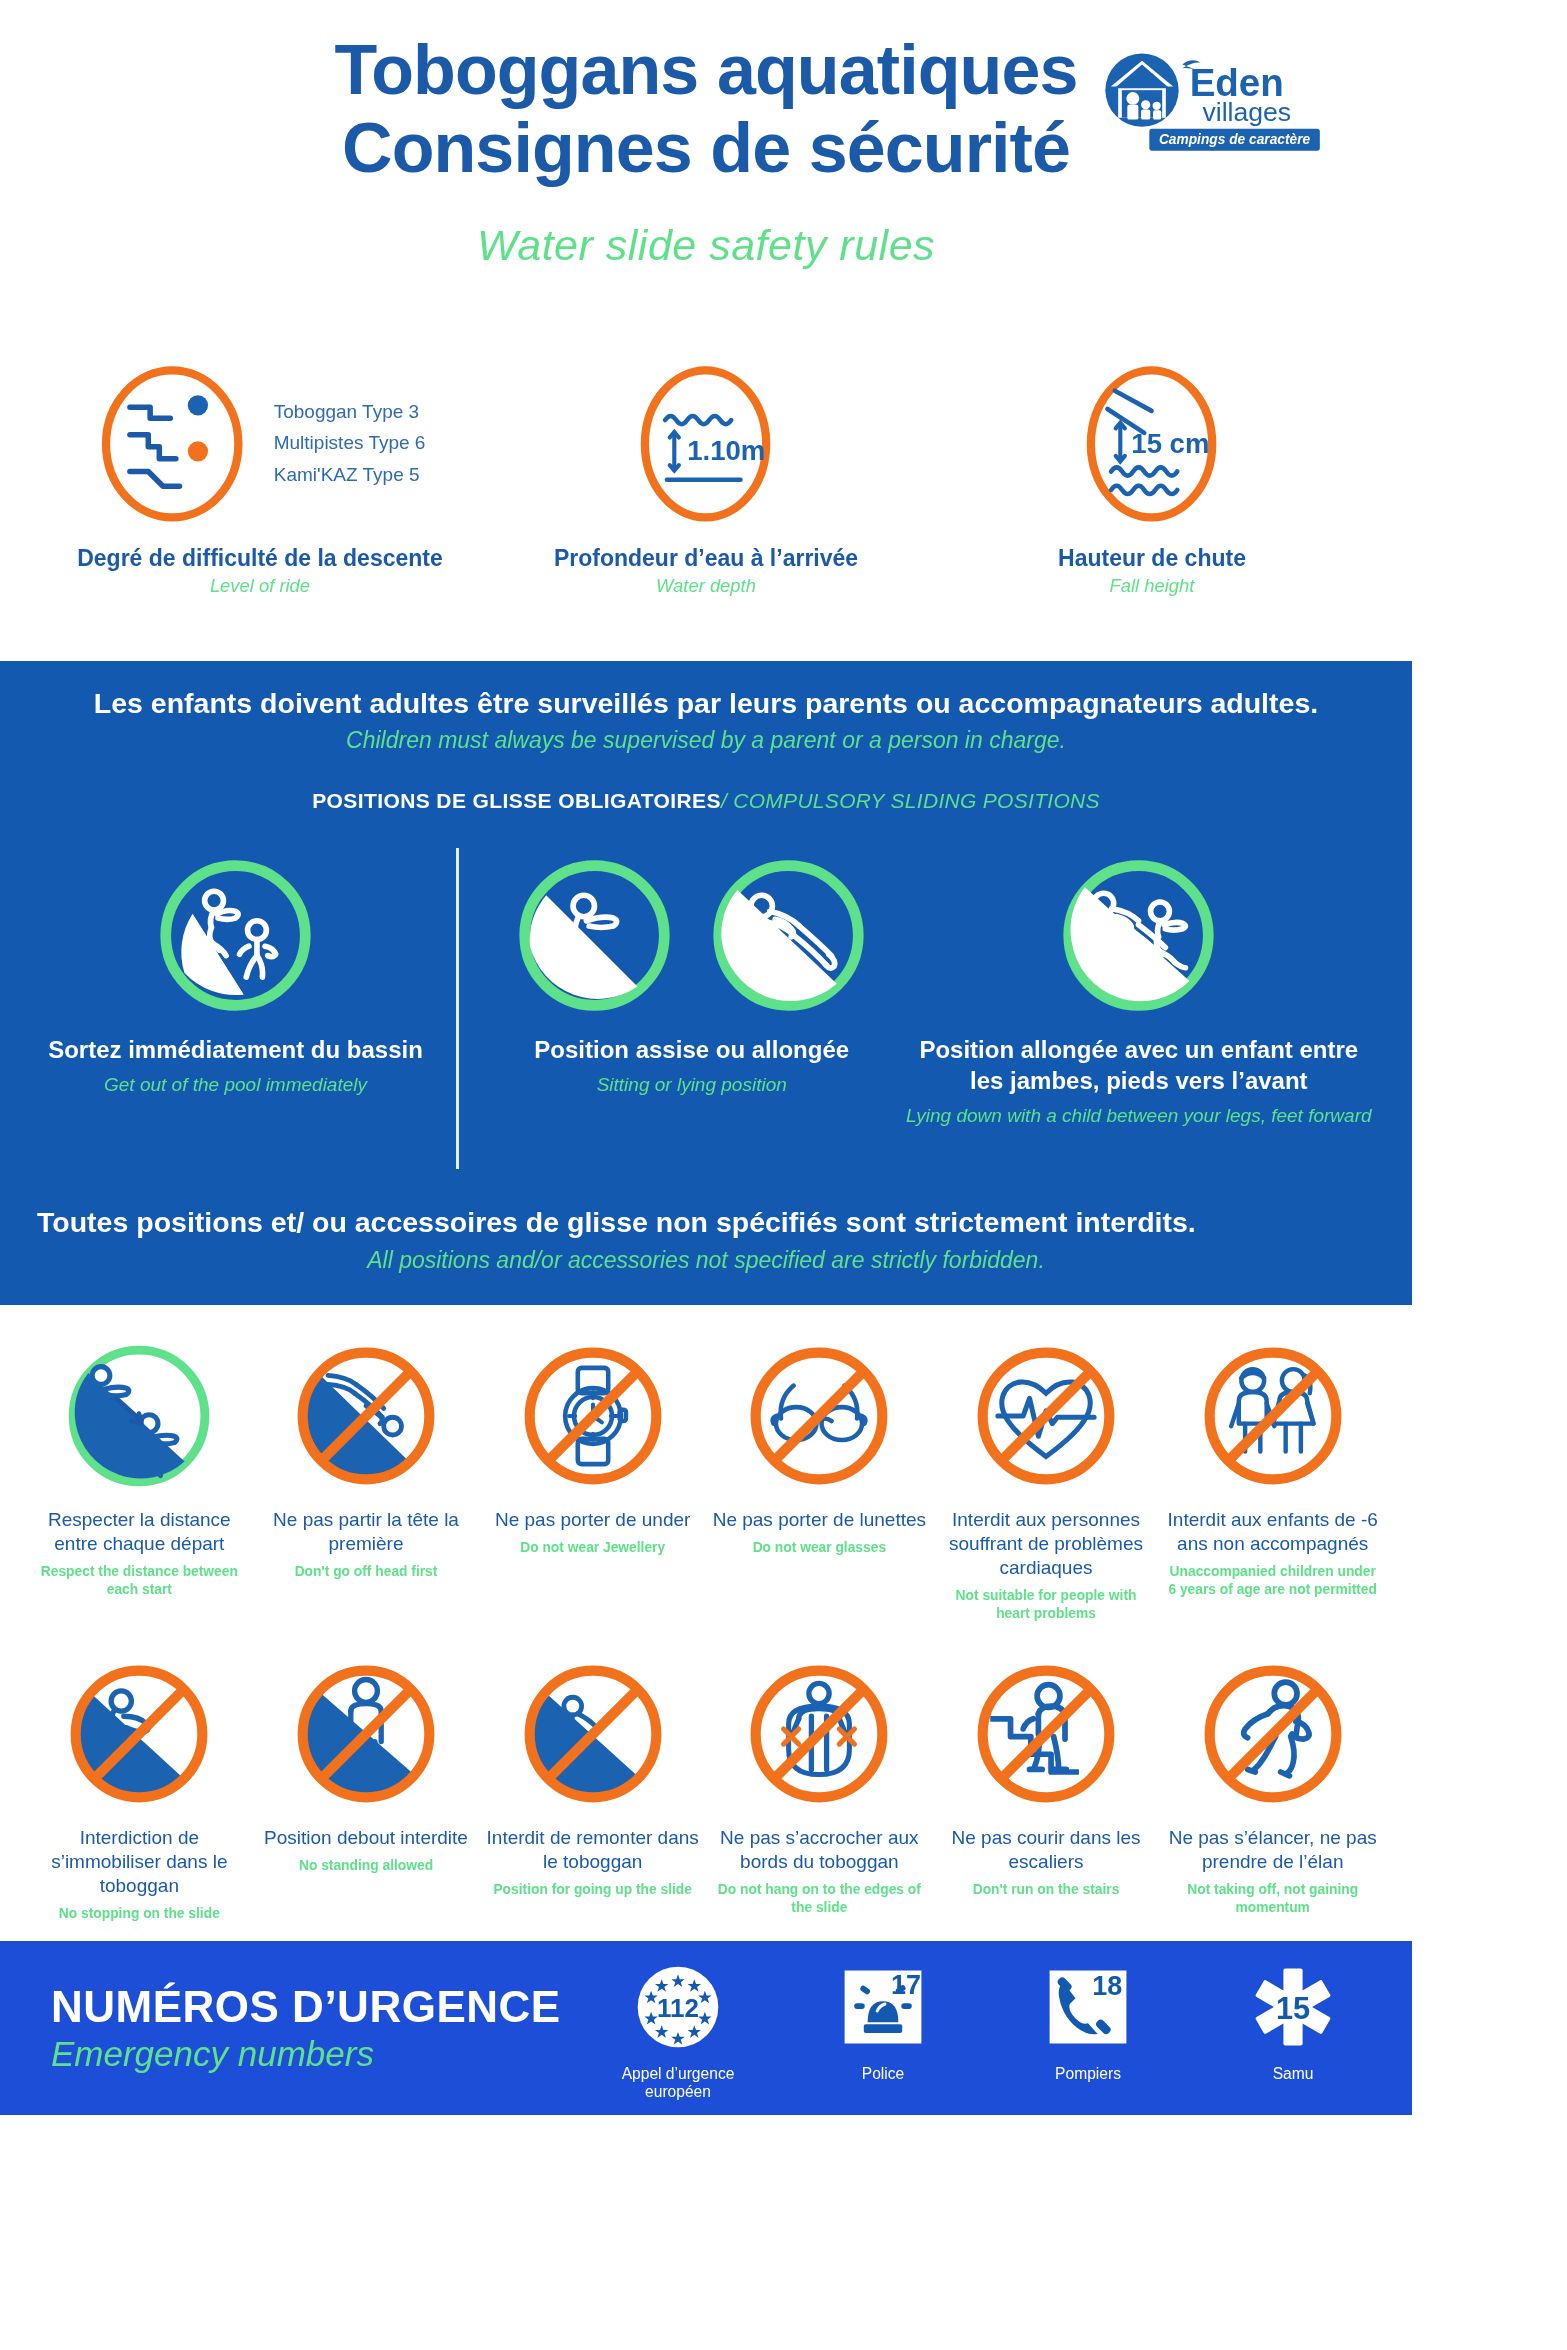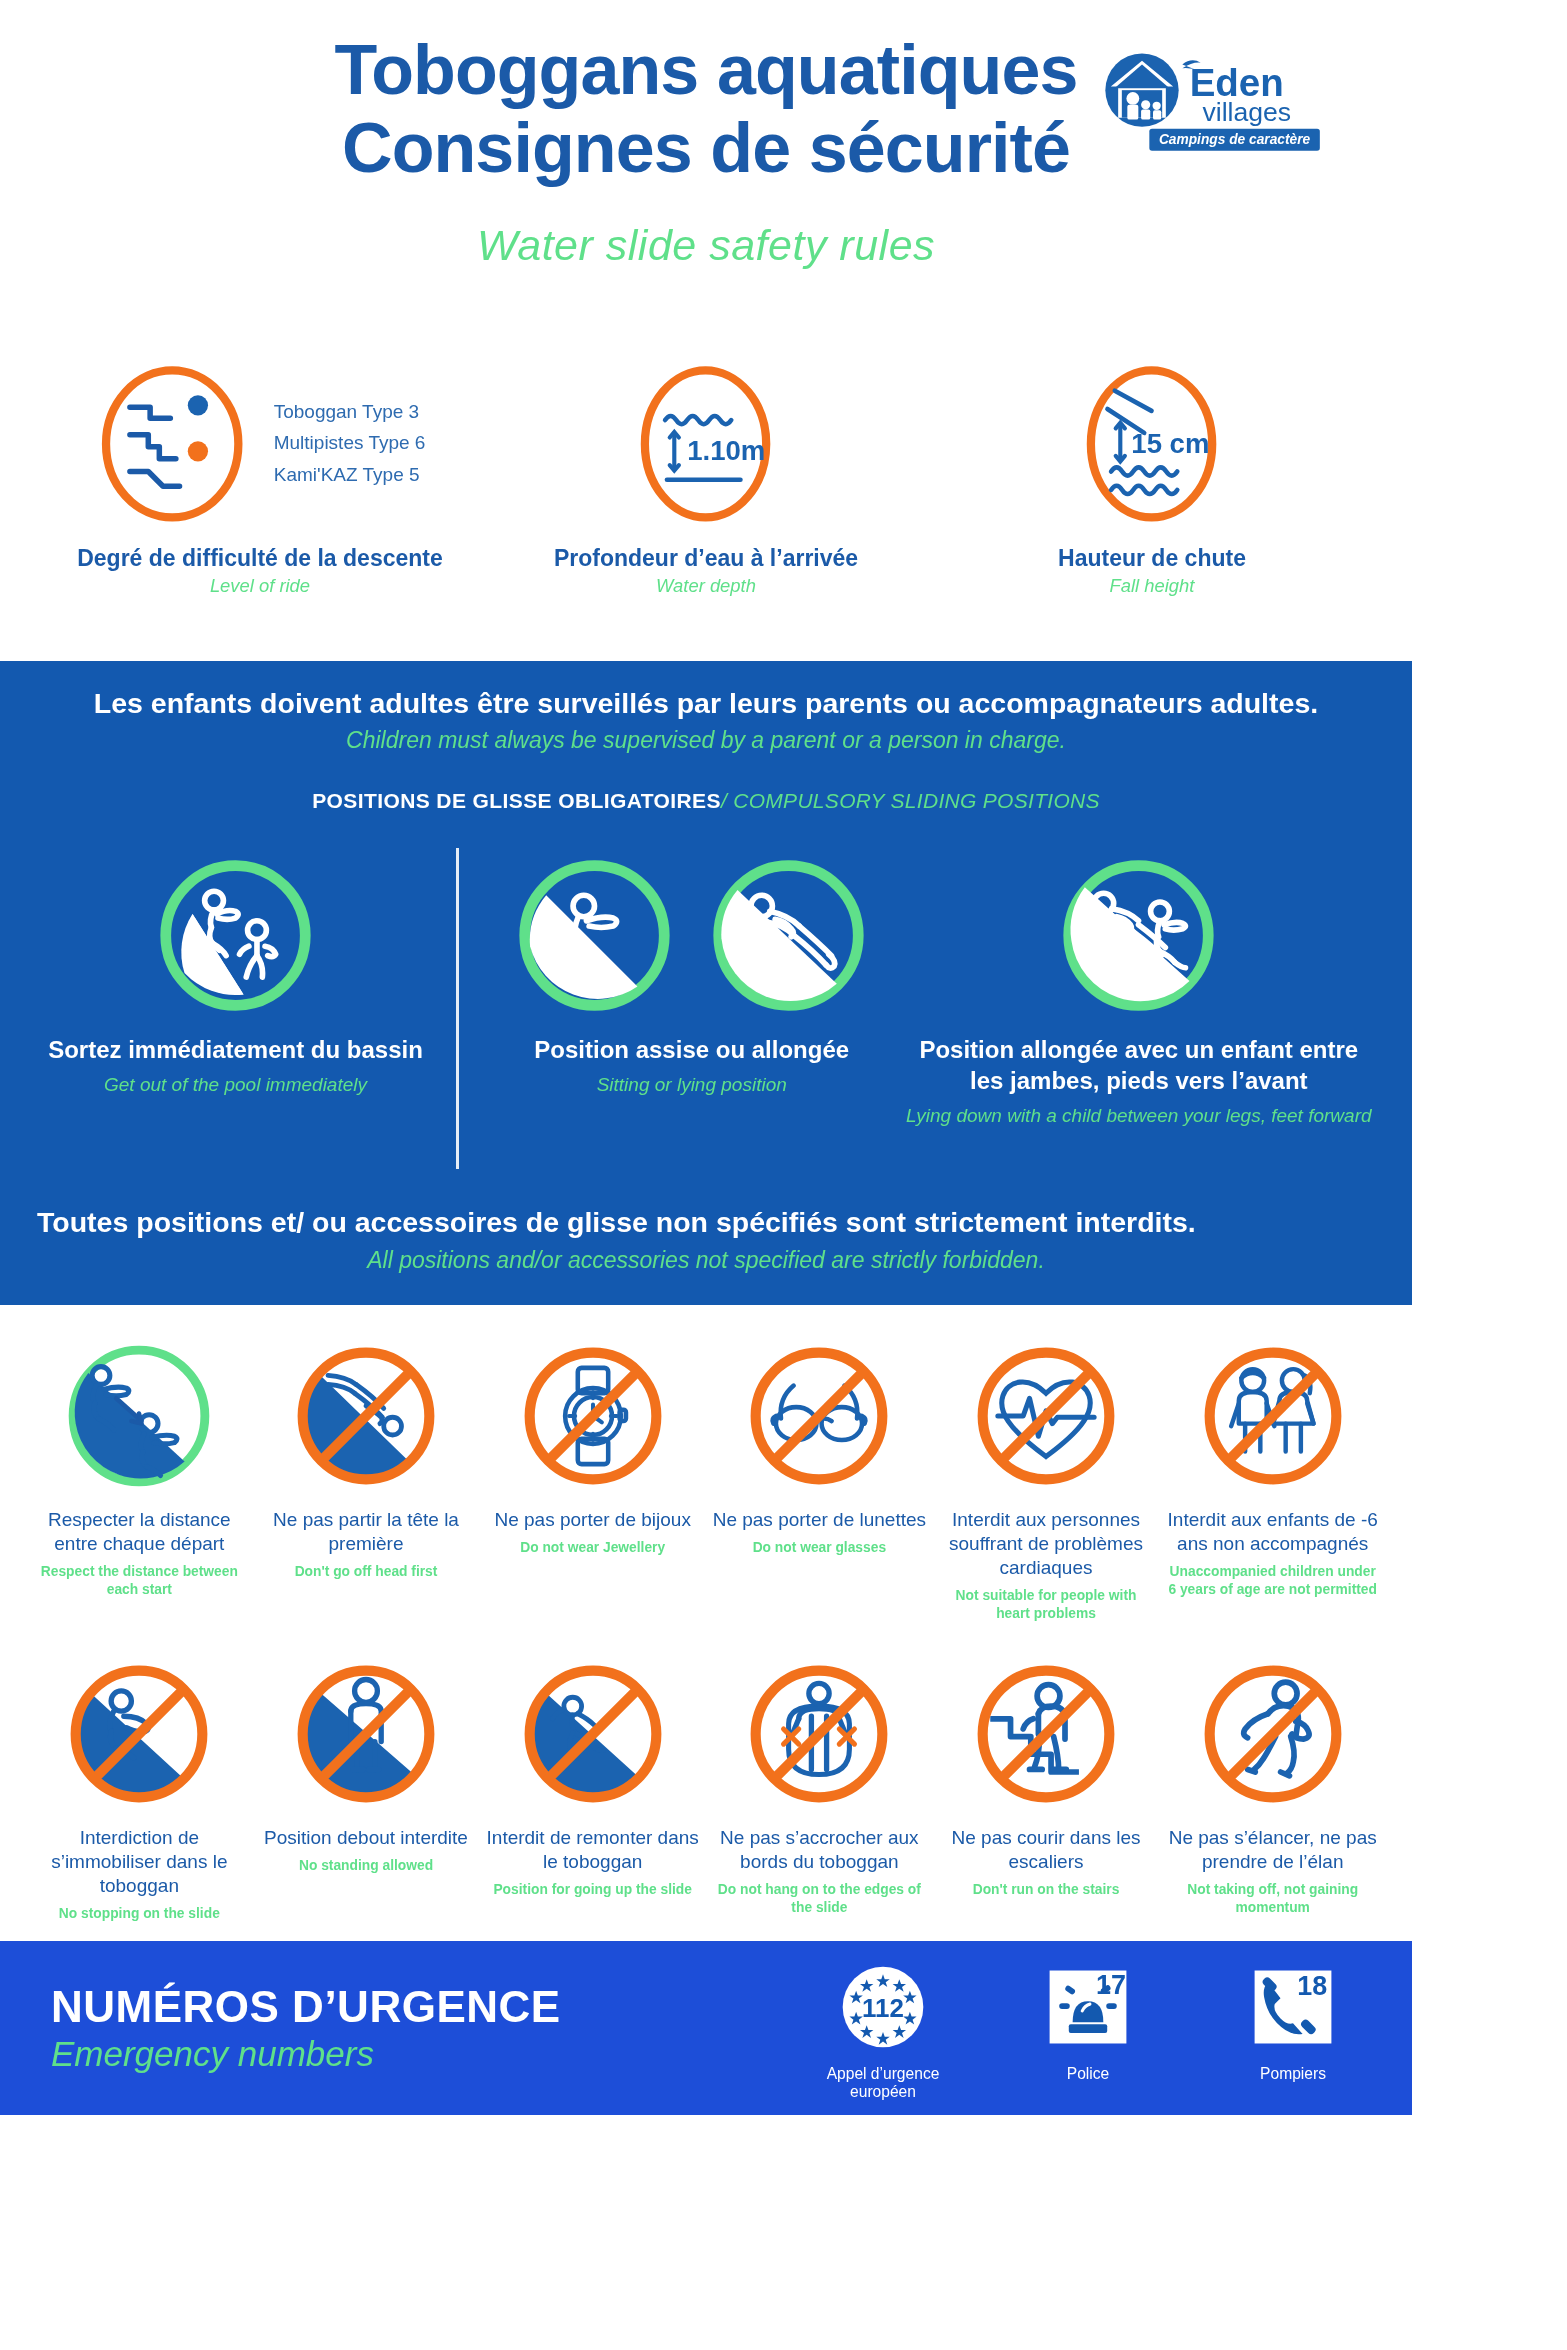--- a/index.html
+++ b/index.html
@@ -475,21 +475,21 @@
                 <line x1="60" y1="74" x2="60" y2="79"></line>
                 <line x1="41" y1="60" x2="46" y2="60"></line>
                 <line x1="74" y1="60" x2="79" y2="60"></line>
               </g>
               <path d="M60 60 l0 -9 M60 60 l7 5" stroke-width="3.2" stroke-linecap="round"></path>
             </g>
             <circle cx="60" cy="60" r="50" fill="none" stroke="#F2711C" stroke-width="8"></circle>
             <line x1="25" y1="95" x2="95" y2="25" stroke="#F2711C" stroke-width="8" stroke-linecap="round"></line>
           </svg>
         </div>
-        <div class="grid-fr">Ne pas porter de bijoux</div>
+        <div class="grid-fr">Ne pas porter de under</div>
         <div class="grid-en">Do not wear Jewellery</div>
       </div>
 
       <div class="grid-cell">
         <div class="grid-icon">
           <svg width="152" height="152" viewBox="0 0 120 120">
             <g stroke="#1B63B0" stroke-width="3.6" fill="none" stroke-linecap="round" stroke-linejoin="round">
               <path d="M30 62 q-2 -16 10 -26"></path>
               <path d="M90 62 q2 -16 -10 -26"></path>
               <ellipse cx="42" cy="66" rx="16" ry="13"></ellipse>
@@ -732,17 +732,30 @@
               <path d="M24 24 q-6 6 -4 16 q4 22 22 34 q10 6 18 4 l-10 -11 q-6 2 -13 -5 q-8 -8 -6 -15 l6 -6 z"></path>
               <rect x="18" y="22" width="16" height="9" rx="4" transform="rotate(45 26 26)"></rect>
               <rect x="58" y="66" width="17" height="9" rx="4" transform="rotate(45 66 70)"></rect>
             </g>
             <text x="70" y="38" text-anchor="middle" font-family="'Liberation Sans', sans-serif" font-size="28" font-weight="700" fill="#1359AF">18</text>
           </svg>
         </div>
         <div class="emg-cap">Pompiers</div>
       </div>
 
+      <div class="emg-item">
+        <div class="emg-icon">
+          <svg width="96" height="96" viewBox="0 0 100 100">
+            <g fill="#ffffff">
+              <rect x="40" y="10" width="20" height="80" rx="2"></rect>
+              <rect x="40" y="10" width="20" height="80" rx="2" transform="rotate(60 50 50)"></rect>
+              <rect x="40" y="10" width="20" height="80" rx="2" transform="rotate(120 50 50)"></rect>
+            </g>
+            <text x="50" y="62" text-anchor="middle" font-family="'Liberation Sans', sans-serif" font-size="32" font-weight="700" fill="#1359AF">15</text>
+          </svg>
+        </div>
+        <div class="emg-cap">Samu</div>
+      </div>
     </div>
   </div>
 
 </div>
 
 
 </body></html>

